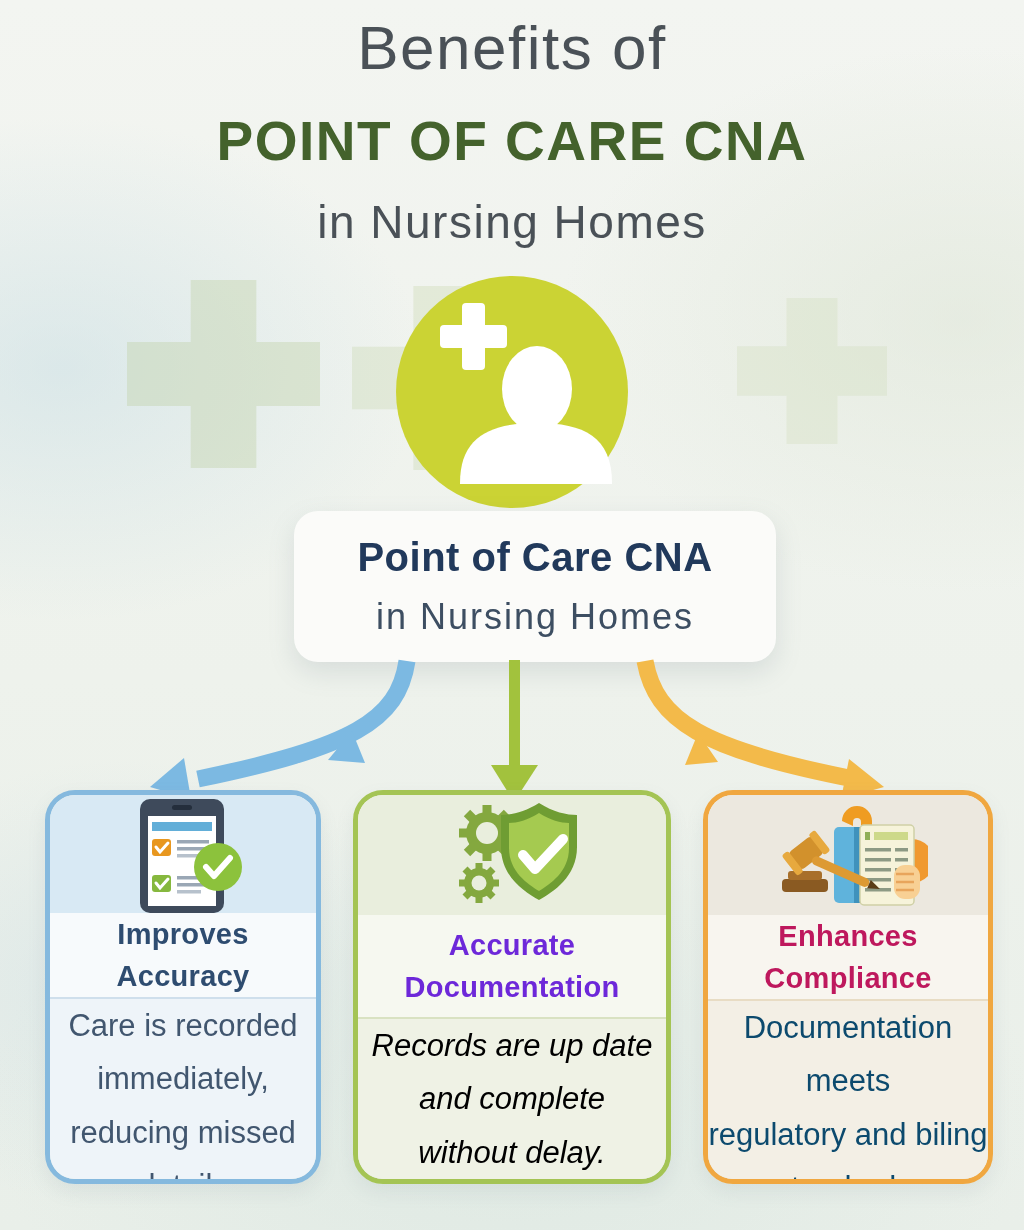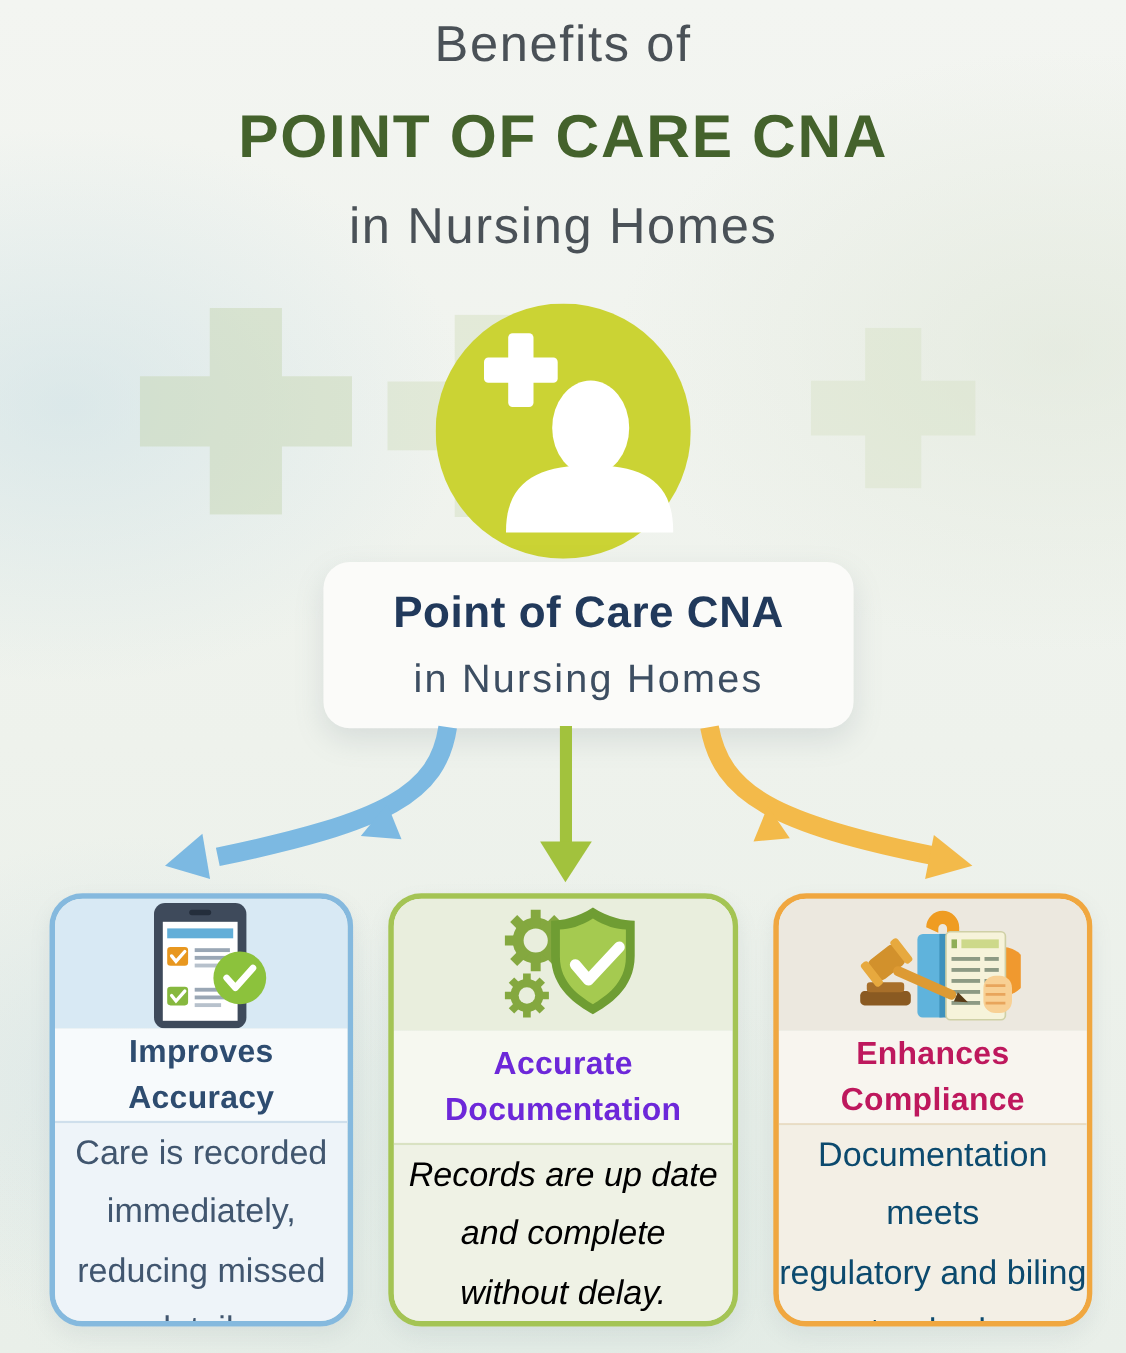--- a/index.html
+++ b/index.html
@@ -25,42 +25,42 @@
   .bg-cross {
     position: absolute;
     clip-path: polygon(33% 0,67% 0,67% 33%,100% 33%,100% 67%,67% 67%,67% 100%,33% 100%,33% 67%,0 67%,0 33%,33% 33%);
   }
   .bg-cross.c1 { left: 127px; top: 280px; width: 193px; height: 188px; background: rgba(193,210,170,.42); }
   .bg-cross.c2 { left: 352px; top: 286px; width: 186px; height: 184px; background: rgba(200,214,173,.34); }
   .bg-cross.c3 { left: 737px; top: 298px; width: 150px; height: 146px; background: rgba(206,217,182,.30); }
 
   
   .header { position: absolute; top: 12px; left: 0; width: 100%; text-align: center; }
-  .header .line1 { font-size: 46px; font-weight: 400; color: #4a5157; letter-spacing: 1.5px; }
+  .header .line1 { font-size: 62px; font-weight: 400; color: #4a5157; letter-spacing: 1.5px; }
   .header .line2 { margin-top: 26px; font-size: 55px; font-weight: 700; color: #44622c; letter-spacing: 1.5px; }
   .header .line3 { margin-top: 22px; font-size: 46px; font-weight: 400; color: #4a5157; letter-spacing: 1.5px; }
 
   
   .hub-icon { position: absolute; left: 396px; top: 276px; width: 232px; height: 232px; }
 
   
   .hub-card {
     position: absolute; left: 294px; top: 511px; width: 482px; height: 151px;
     background: #fbfbf9; border-radius: 24px;
     box-shadow: 0 10px 26px rgba(110,130,140,.18);
     text-align: center; padding-top: 24px;
   }
   .hub-card .hub-title { font-size: 40px; font-weight: 700; color: #21395b; letter-spacing: .5px; }
   .hub-card .hub-subtitle { margin-top: 16px; font-size: 36px; font-weight: 400; color: #3d4e62; letter-spacing: 2px; }
 
   .arrows { position: absolute; left: 0; top: 655px; width: 1024px; height: 160px; }
 
   
   .cards {
-    position: absolute; left: 0; top: 812px; width: 1024px; height: 394px;
+    position: absolute; left: 0; top: 790px; width: 1024px; height: 394px;
     display: flex; padding: 0 36px 0 45px; gap: 32px;
   }
   .card {
     height: 394px; border-radius: 30px; overflow: hidden;
     display: flex; flex-direction: column;
     box-shadow: 0 8px 18px rgba(120,140,150,.12);
   }
   .card-blue   { flex: 0 0 276px; border: 5px solid #85b9de; }
   .card-green  { flex: 0 0 318px; border: 5px solid #a4c454; }
   .card-orange { flex: 0 0 290px; border: 5px solid #f0a740; }

